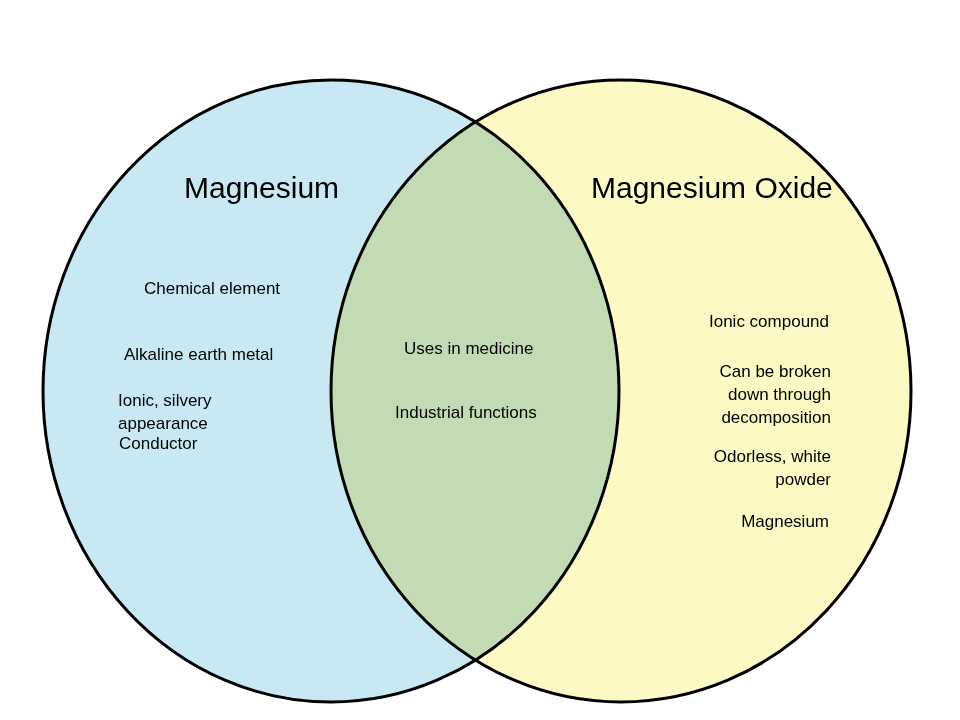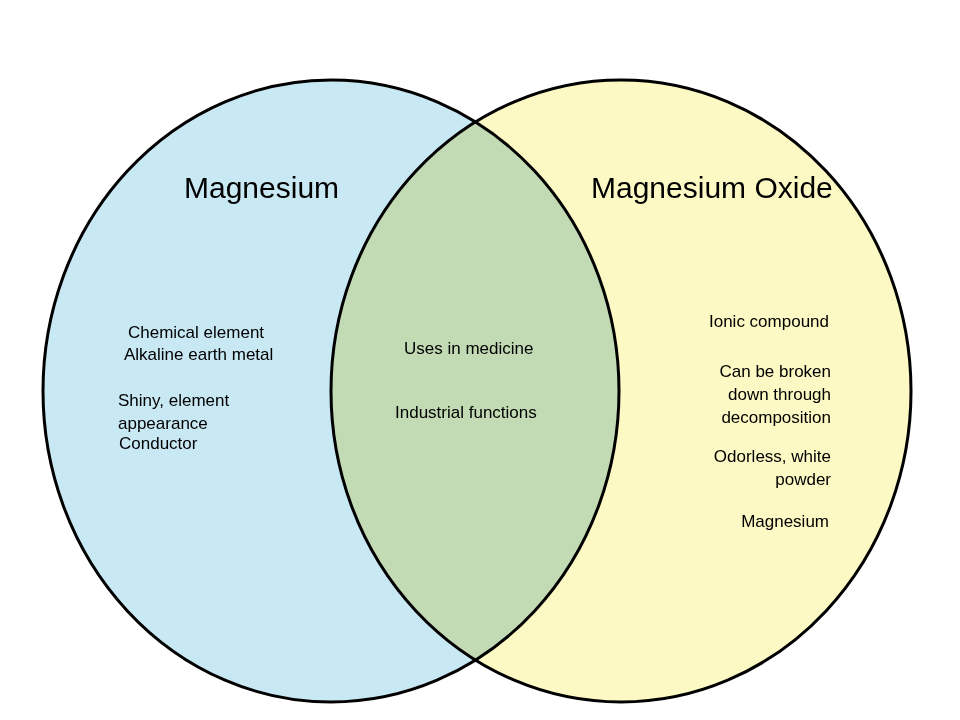--- a/index.html
+++ b/index.html
@@ -22,23 +22,23 @@
   <ellipse id="ell-left" cx="331" cy="391" rx="288" ry="311" fill="#c8e8f3"></ellipse>
   <ellipse id="ell-right" cx="621" cy="391" rx="290" ry="311" fill="#fdf9c4"></ellipse>
   <ellipse id="ell-overlap" cx="621" cy="391" rx="290" ry="311" fill="#c2dbb4" clip-path="url(#clipLeft)"></ellipse>
   <ellipse cx="331" cy="391" rx="288" ry="311" fill="none" stroke="#000" stroke-width="3"></ellipse>
   <ellipse cx="621" cy="391" rx="290" ry="311" fill="none" stroke="#000" stroke-width="3"></ellipse>
 </svg>
 
 <div class="title" style="left:184px; top:171px;">Magnesium</div>
 <div class="title" style="left:571px; top:171px;margin-left:20px;">Magnesium Oxide</div>
 
-<div class="txt" style="left:128px; top:277px;margin-top:44px;">Chemical element</div>
+<div class="txt" style="left:144px; top:277px;">Chemical element</div>
 <div class="txt" style="left:124px; top:343px;text-align:right;">Alkaline earth metal</div>
-<div class="txt" style="left:118px; top:389px; white-space:pre-line;">Shiny, element
+<div class="txt" style="left:118px; top:389px; white-space:pre-line;">Ionic, silvery
 appearance</div>
 <div class="txt" style="left:119px; top:432px;">Conductor</div>
 
 <div class="txt" style="left:404px; top:337px;">Uses in medicine</div>
 <div class="txt" style="left:395px; top:401px;">Industrial functions</div>
 
 <div class="txt right" style="right:131px; top:282px;">Ionic compound</div>
 <div class="txt right" style="right:129px; top:332px; white-space:pre-line;">Can be broken
 down through
 decomposition</div>

